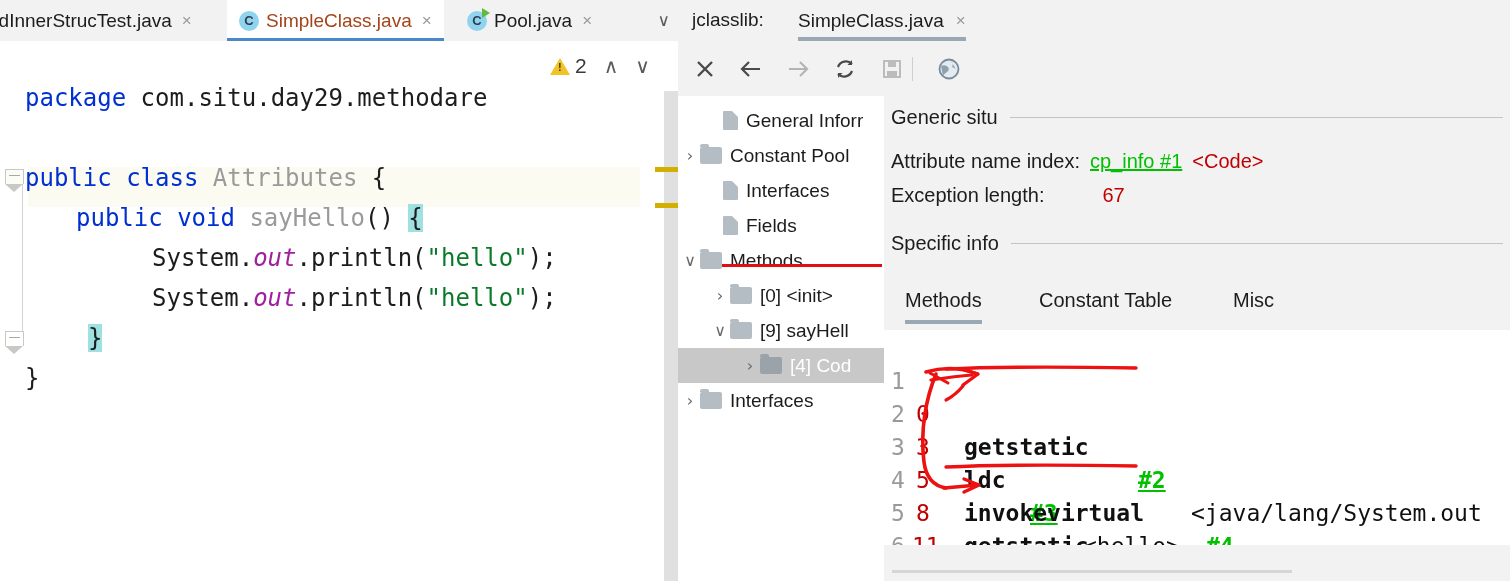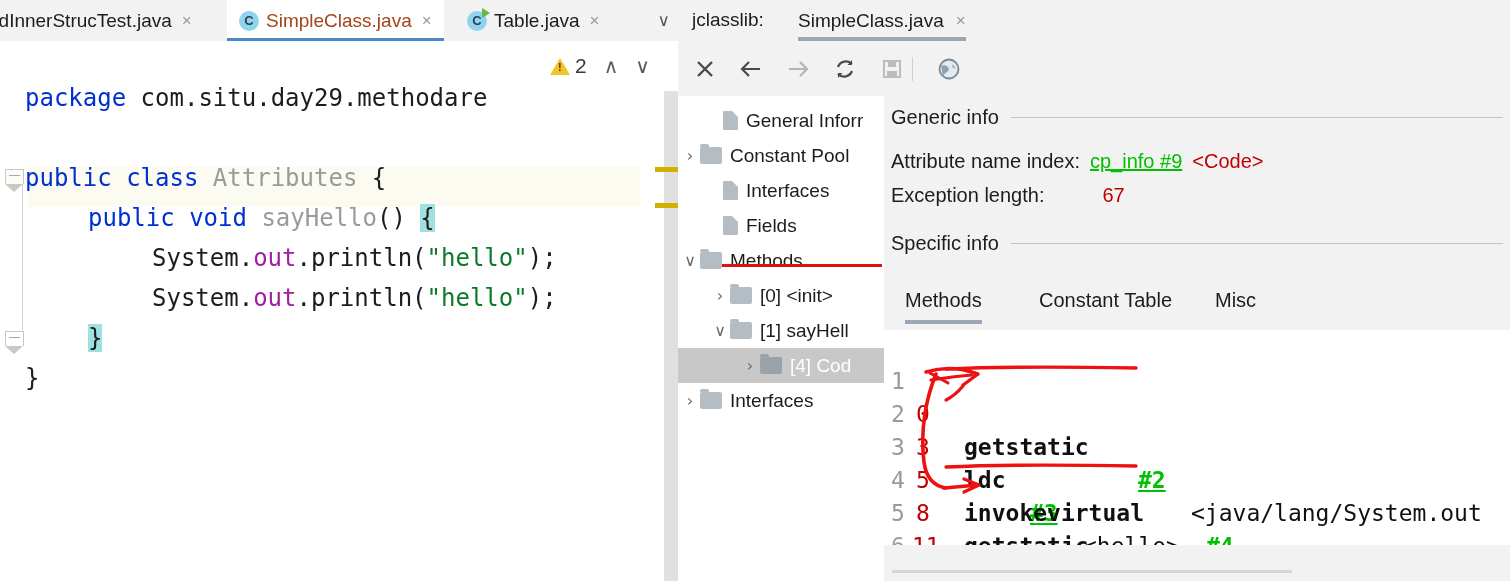--- a/index.html
+++ b/index.html
@@ -91,21 +91,21 @@
     white-space: pre;
     margin-top: 31px;
   }
   #hl-row {
     position: absolute; left: 0; top: 126px; width: 640px; height: 40px;
     background: #fcfbf2;
   }
   .k { color: #0030d0; }           
   .cls { color: #9a9a9a; }         
   .pl { color: #1c1c1c; }          
-  .fld { color: #a020a0; }  
+  .fld { color: #a020a0; font-style: italic; }  
   .str { color: #0a7a2a; }         
   .brhl { background: #9fe0e0; }   
 
   #warn-badge {
     position: absolute; left: 550px; top: 54px;
     display: flex; align-items: center; gap: 5px;
   }
   .warn-tri {
     width: 0; height: 0;
     border-left: 10px solid transparent;
@@ -287,21 +287,21 @@
 
       <div class="etab active" id="etab1" style="left:227px;padding:0 12px;">
         <span class="cicon">C</span>
         <span class="tname orange">SimpleClass.java</span>
         <span class="tabclose">×</span>
         <span class="tab-underline"></span>
       </div>
 
       <div class="etab" id="etab2" style="left:457px;padding:0 10px;">
         <span class="cicon">C<span class="runarrow"></span></span>
-        <span class="tname">Table.java</span>
+        <span class="tname">Pool.java</span>
         <span class="tabclose">×</span>
       </div>
 
       <span class="tab-chevron">∨</span>
     </div>
 
     <div id="editor-body">
 
       <div id="hl-row"></div>
 
@@ -316,21 +316,21 @@
           <div class="fm-box"></div>
             <div class="fm-tip"></div>
             <div class="fm-dash"></div>
         </div>
       </div>
 
       <div class="code-line" style="top:6px;left:25px;"><span class="k">package</span><span class="pl"> com.situ.day29.methodare</span></div>
 
       <div class="code-line" style="top:86px;left:25px;"><span class="k">public</span> <span class="k">class</span> <span class="cls">Attributes</span> <span class="pl">{</span></div>
 
-      <div class="code-line" style="top:126px;left:88px;"><span class="k">public</span> <span class="k">void</span> <span class="cls">sayHello</span><span class="pl">()</span> <span class="pl brhl">{</span></div>
+      <div class="code-line" style="top:126px;left:76px;"><span class="k">public</span> <span class="k">void</span> <span class="cls">sayHello</span><span class="pl">()</span> <span class="pl brhl">{</span></div>
 
       <div class="code-line" style="top:166px;left:152px;"><span class="pl">System.</span><span class="fld">out</span><span class="pl">.println(</span><span class="str">"hello"</span><span class="pl">);</span></div>
 
       <div class="code-line" style="top:206px;left:152px;"><span class="pl">System.</span><span class="fld">out</span><span class="pl">.println(</span><span class="str">"hello"</span><span class="pl">);</span></div>
 
       <div class="code-line" style="top:246px;left:88px;"><span class="pl brhl">}</span></div>
 
       <div class="code-line" style="top:286px;left:25px;"><span class="pl">}</span></div>
     </div>
 
@@ -428,64 +428,64 @@
           <span>Methods</span>
         </div>
         <div class="tree-row" style="top:182px;">
           <span class="tw" style="margin-left:32px;">›</span>
           <span class="tree-ico ico-folder"></span>
           <span>[0] &lt;init&gt;</span>
         </div>
         <div class="tree-row" style="top:217px;">
           <span class="tw" style="margin-left:32px;">∨</span>
           <span class="tree-ico ico-folder"></span>
-          <span>[1] sayHell</span>
+          <span>[9] sayHell</span>
         </div>
         <div class="tree-row selected" style="top:252px;">
           <span class="tw" style="margin-left:62px;">›</span>
           <span class="tree-ico ico-folder"></span>
           <span>[4] Cod</span>
         </div>
         <div class="tree-row" style="top:287px;">
           <span class="tw" style="margin-left:2px;">›</span>
           <span class="tree-ico ico-folder"></span>
           <span>Interfaces</span>
         </div>
         <div id="cp-underline"></div>
       </div>
 
       <div id="detail-panel">
 
         <div class="sect-head" style="top:10px;">
-          <span class="sh-text">Generic info</span>
+          <span class="sh-text">Generic situ</span>
           <span class="sh-rule"></span>
         </div>
 
         <div class="kv" style="left:7px;top:54px;">
-          <span>Attribute name index:</span><span class="lnk">cp_info #9</span><span class="rd">&lt;Code&gt;</span>
+          <span>Attribute name index:</span><span class="lnk">cp_info #1</span><span class="rd">&lt;Code&gt;</span>
         </div>
 
         <div class="kv" style="left:7px;top:88px;">
           <span>Exception length:</span><span class="rd" style="margin-left:58px;">67</span>
         </div>
 
         <div class="sect-head" style="top:136px;">
           <span class="sh-text">Specific info</span>
           <span class="sh-rule"></span>
         </div>
 
         <div id="bc-tabs">
           <div class="bct" style="left:14px;">
             <span>Methods</span>
             <span class="bct-underline"></span>
           </div>
           <div class="bct" style="left:148px;">
             <span>Constant Table</span>
           </div>
-          <div class="bct" style="left:324px;">
+          <div class="bct" style="left:342px;">
             <span>Misc</span>
           </div>
         </div>
 
         <div id="bc-list">
           <div class="bc-line" style="top:2px;">
             <span class="bc-num">1</span>
             <span class="bc-off">0</span>
             <span class="bc-mn">getstatic</span>
             <span class="bc-rest" style="left:254px;"><span class="bc-cp">#2</span></span>

